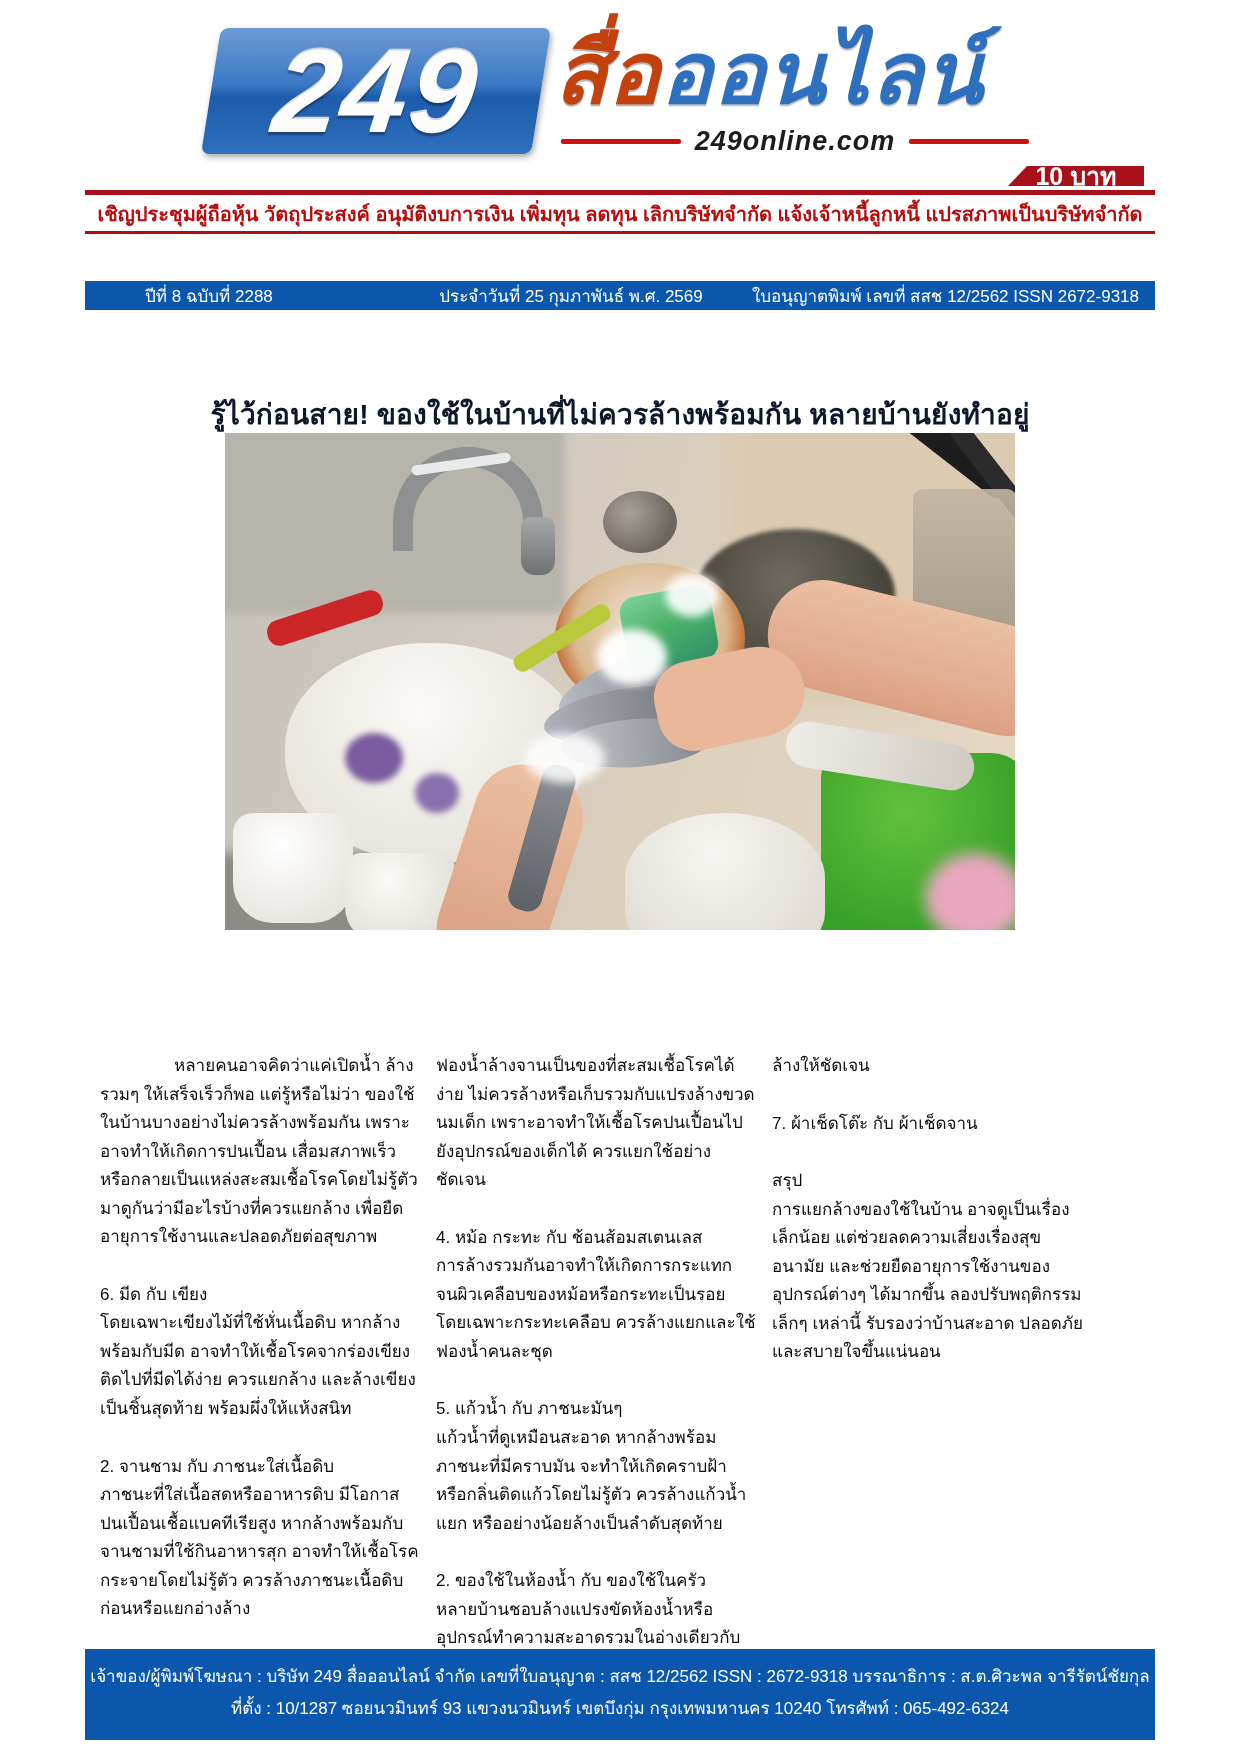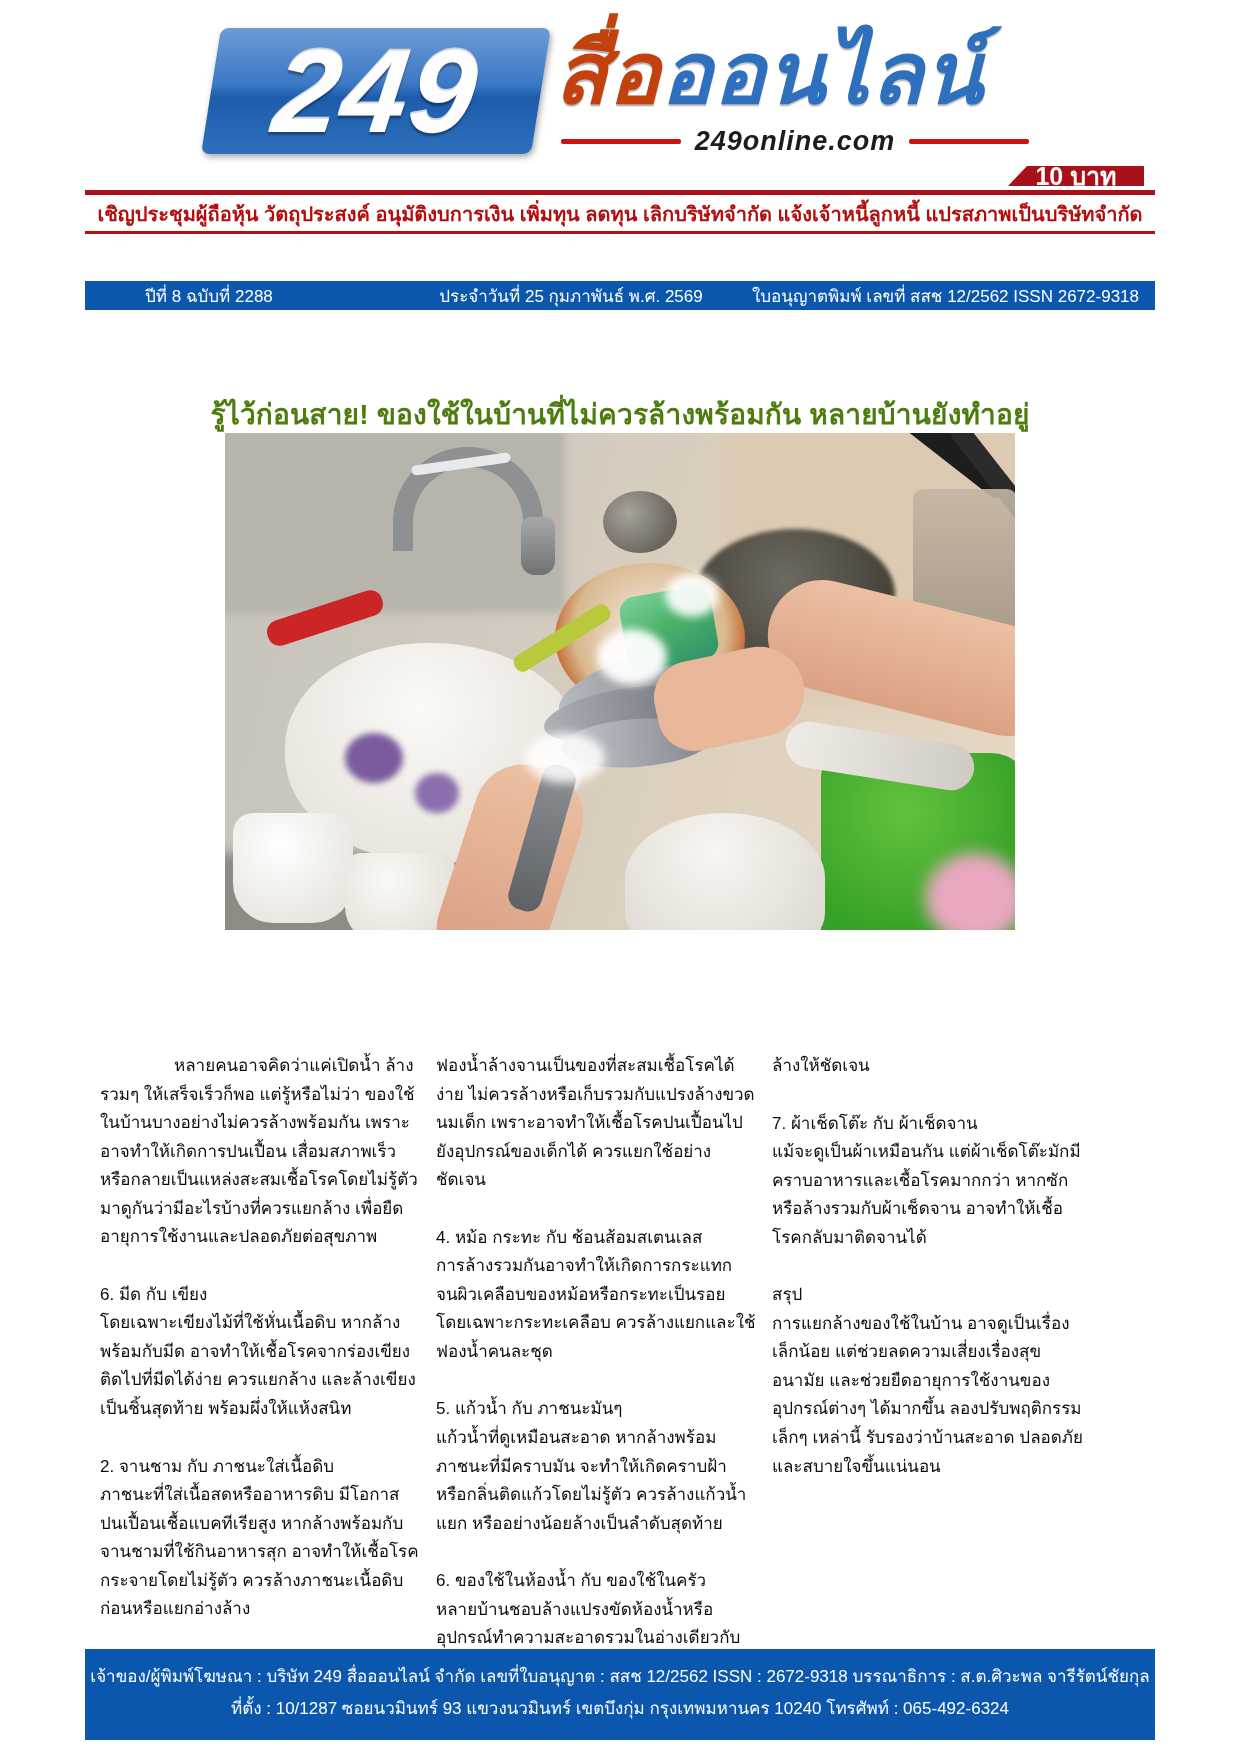--- a/index.html
+++ b/index.html
@@ -52,21 +52,21 @@
     display:flex;align-items:center;
     font-size:17px;box-sizing:border-box;padding:0 16px;
   }
   .issue-left{width:245px;margin-left:44px;}
   .issue-center{flex:1;text-align:center;}
   .issue-right{text-align:right;}
 
   
   .headline{
     position:absolute;left:85px;width:1070px;top:392px;
-    text-align:center;font-size:28px;font-weight:bold;color:#4d7c0f;letter-spacing:.2px;
+    text-align:center;font-size:28px;font-weight:bold;color:#0f172a;letter-spacing:.2px;
   }
 
   
   .photo{
     position:absolute;left:225px;top:433px;width:790px;height:497px;overflow:hidden;
     background:linear-gradient(105deg,#c6c2ba 0%,#cfc9bf 30%,#ddd0bd 60%,#e6d8c3 100%);
   }
   .ph{position:absolute;}
   .ph-tile{left:-20px;top:-20px;width:360px;height:200px;background:#b7b4ac;filter:blur(4px);}
   .ph-wall{left:500px;top:-30px;width:320px;height:300px;background:#ddcab2;border-radius:40px;filter:blur(10px);}
@@ -201,27 +201,26 @@
     <p class="sec-head">2. จานชาม กับ ภาชนะใส่เนื้อดิบ</p>
     <p>ภาชนะที่ใส่เนื้อสดหรืออาหารดิบ มีโอกาสปนเปื้อนเชื้อแบคทีเรียสูง หากล้างพร้อมกับจานชามที่ใช้กินอาหารสุก อาจทำให้เชื้อโรคกระจายโดยไม่รู้ตัว ควรล้างภาชนะเนื้อดิบก่อนหรือแยกอ่างล้าง</p>
     <p class="sec-head">3. ฟองน้ำล้างจาน กับ แปรงล้างขวดนม</p>
   </div>
   <div class="col">
     <p class="gap-after">ฟองน้ำล้างจานเป็นของที่สะสมเชื้อโรคได้ง่าย ไม่ควรล้างหรือเก็บรวมกับแปรงล้างขวดนมเด็ก เพราะอาจทำให้เชื้อโรคปนเปื้อนไปยังอุปกรณ์ของเด็กได้ ควรแยกใช้อย่างชัดเจน</p>
     <p>4. หม้อ กระทะ กับ ช้อนส้อมสเตนเลส</p>
     <p class="gap-after">การล้างรวมกันอาจทำให้เกิดการกระแทก จนผิวเคลือบของหม้อหรือกระทะเป็นรอย โดยเฉพาะกระทะเคลือบ ควรล้างแยกและใช้ฟองน้ำคนละชุด</p>
     <p>5. แก้วน้ำ กับ ภาชนะมันๆ</p>
     <p class="gap-after">แก้วน้ำที่ดูเหมือนสะอาด หากล้างพร้อมภาชนะที่มีคราบมัน จะทำให้เกิดคราบฝ้าหรือกลิ่นติดแก้วโดยไม่รู้ตัว ควรล้างแก้วน้ำแยก หรืออย่างน้อยล้างเป็นลำดับสุดท้าย</p>
-    <p>6. ของใช้ในห้องน้ำ กับ ของใช้ในครัว</p>
+    <p>2. ของใช้ในห้องน้ำ กับ ของใช้ในครัว</p>
     <p>หลายบ้านชอบล้างแปรงขัดห้องน้ำหรืออุปกรณ์ทำความสะอาดรวมในอ่างเดียวกับอุปกรณ์ครัว ซึ่งเสี่ยงต่อการปนเปื้อนเชื้อโรคอย่างมาก ควรแยกพื้นที่</p>
   </div>
   <div class="col">
     <p class="gap-after">ล้างให้ชัดเจน</p>
     <p>7. ผ้าเช็ดโต๊ะ กับ ผ้าเช็ดจาน</p>
-    <p class="gap-after">แม้จะดูเป็นผ้าเหมือนกัน แต่ผ้าเช็ดโต๊ะมักมีคราบอาหารและเชื้อโรคมากกว่า หากซักหรือล้างรวมกับผ้าเช็ดจาน อาจทำให้เชื้อโรคกลับมาติดจานได้</p>
     <p class="sec-head">สรุป</p>
     <p>การแยกล้างของใช้ในบ้าน อาจดูเป็นเรื่องเล็กน้อย แต่ช่วยลดความเสี่ยงเรื่องสุขอนามัย และช่วยยืดอายุการใช้งานของอุปกรณ์ต่างๆ ได้มากขึ้น ลองปรับพฤติกรรมเล็กๆ เหล่านี้ รับรองว่าบ้านสะอาด ปลอดภัย และสบายใจขึ้นแน่นอน</p>
   </div>
 </div>
 
 <div class="footer">
   <div>เจ้าของ/ผู้พิมพ์โฆษณา : บริษัท 249 สื่อออนไลน์ จำกัด เลขที่ใบอนุญาต : สสช 12/2562 ISSN : 2672-9318 บรรณาธิการ : ส.ต.ศิวะพล จารีรัตน์ชัยกุล</div>
   <div>ที่ตั้ง : 10/1287 ซอยนวมินทร์ 93 แขวงนวมินทร์ เขตบึงกุ่ม กรุงเทพมหานคร 10240 โทรศัพท์ : 065-492-6324</div>
 </div>
 

